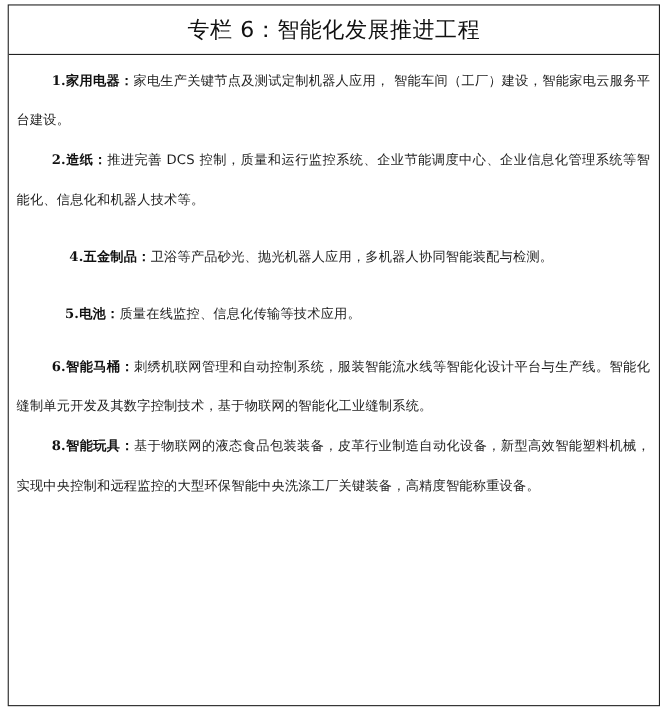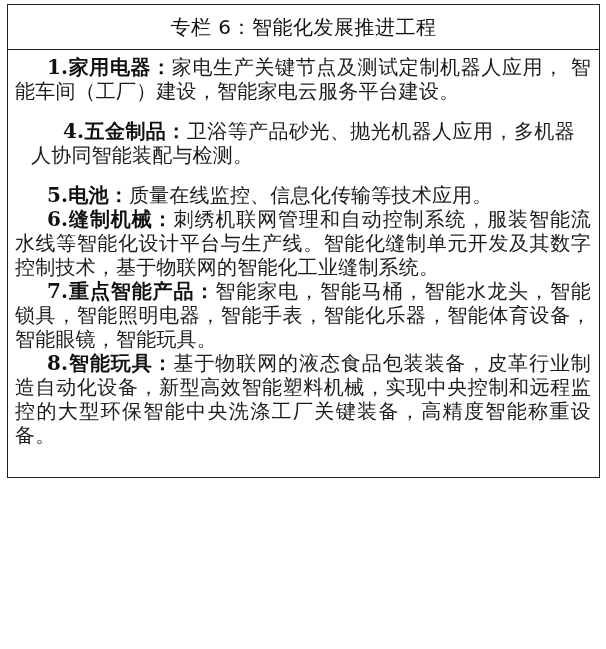--- a/index.html
+++ b/index.html
@@ -13,43 +13,43 @@
       position: relative;
       overflow: hidden;
       font-family: "DejaVu Sans", "Liberation Sans", sans-serif;
       color: #1a1a1a;
     }
     .box {
       position: absolute;
       left: 7px;
       top: 4px;
       width: 593px;
-      height: 474px;
+      height: 638px;
       border: 1.5px solid #222;
       box-sizing: border-box;
     }
     .title-row {
       height: 45px;
       border-bottom: 1.5px solid #222;
       display: flex;
       align-items: center;
       justify-content: center;
       box-sizing: border-box;
     }
     .title {
       font-size: 20px;
       letter-spacing: 0.5px;
       color: #111;
     }
     .content {
       padding: 5px 8px 0 7px;
     }
     .item {
-      font-size: 20px;
-      line-height: 24px;
+      font-size: 12px;
+      line-height: 36px;
       text-align: justify;
       letter-spacing: 0.2px;
       color: #1c1c1c;
     }
     .item .lead {
       display: inline-block;
       width: 32px;
     }
     .item .head {
       font-family: "DejaVu Serif", "Liberation Serif", serif;
@@ -59,19 +59,19 @@
   </style>
 </head>
 <body>
 
 <div class="box">
   <div class="title-row">
     <span class="title">专栏 6：智能化发展推进工程</span>
   </div>
   <div class="content">
     <p class="item" style="margin:0"><span class="lead"></span><span class="head">1.</span><span class="head">家用电器：</span><span>家电生产关键节点及测试定制机器人应用， 智能车间（工厂）建设，智能家电云服务平台建设。</span></p>
+    <p class="item" style="margin:0"><span class="lead"></span><span class="head">2.</span><span class="head">造纸：</span><span>推进完善 DCS 控制，质量和运行监控系统、企业节能调度中心、企业信息化管理系统等智能化、信息化和机器人技术等。</span></p>
     <p class="item" style="margin:16px"><span class="lead"></span><span class="head">4.</span><span class="head">五金制品：</span><span>卫浴等产品砂光、抛光机器人应用，多机器人协同智能装配与检测。</span></p>
-    <p class="item" style="margin:0"><span class="lead"></span><span class="head">5.</span><span class="head">电池：</span><span>质量在线监控、信息化传输等技术应用。</span></p>
-    <p class="item" style="margin:0"><span class="lead"></span><span class="head">6.</span><span class="head">缝制机械：</span><span>刺绣机联网管理和自动控制系统，服装智能流水线等智能化设计平台与生产线。智能化缝制单元开发及其数字控制技术，基于物联网的智能化工业缝制系统。</span></p>
-    <p class="item" style="margin:0"><span class="lead"></span><span class="head">7.</span><span class="head">重点智能产品：</span><span>智能家电，智能马桶，智能水龙头，智能锁具，智能照明电器，智能手表，智能化乐器，智能体育设备，智能眼镜，智能玩具。</span></p>
+    <p class="item" style="margin:12px"><span class="lead"></span><span class="head">5.</span><span class="head">电池：</span><span>质量在线监控、信息化传输等技术应用。</span></p>
+    <p class="item" style="margin:0"><span class="lead"></span><span class="head">6.</span><span class="head">智能马桶：</span><span>刺绣机联网管理和自动控制系统，服装智能流水线等智能化设计平台与生产线。智能化缝制单元开发及其数字控制技术，基于物联网的智能化工业缝制系统。</span></p>
     <p class="item" style="margin:0"><span class="lead"></span><span class="head">8.</span><span class="head">智能玩具：</span><span>基于物联网的液态食品包装装备，皮革行业制造自动化设备，新型高效智能塑料机械，实现中央控制和远程监控的大型环保智能中央洗涤工厂关键装备，高精度智能称重设备。</span></p>
   </div>
 </div>
 
 </body></html>

